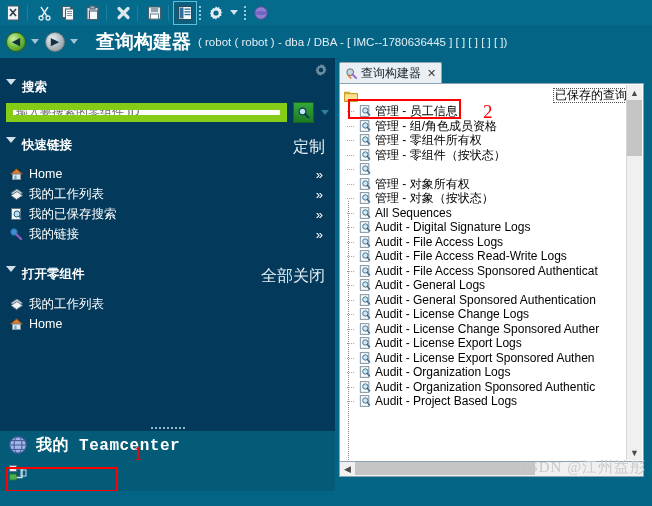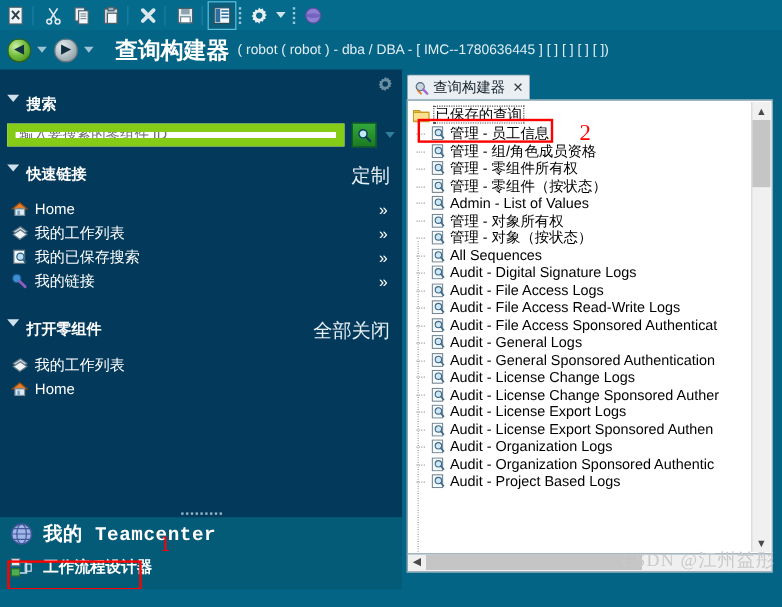--- a/index.html
+++ b/index.html
@@ -101,21 +101,21 @@
     border-radius:2px 2px 0 0;
   }
   .tab .ico{width:14px;height:14px;margin-right:3px;display:flex;align-items:center;justify-content:center;}
   .tabclose{margin-left:6px;color:#3a3a3a;font-size:11px;}
   .treebox{
     position:absolute;left:4px;top:25px;width:305px;height:379px;
     background:#ffffff;border:1px solid #8ba3b1;box-sizing:border-box;overflow:hidden;
   }
   .treescroll{position:absolute;left:0;top:0;width:289px;height:377px;overflow:hidden;}
   .trow{height:14.5px;display:flex;align-items:center;white-space:nowrap;color:#000000;font-size:12px;padding-left:3px;}
-  .trow.root{padding-left:4px;}
+  .trow.root{padding-left:4px;justify-content:space-between;}
   .tdash{width:15px;height:14px;display:flex;align-items:center;color:#9a9a9a;font-size:9px;letter-spacing:-1px;padding-left:3px;box-sizing:border-box;}
   .ticon{width:14px;height:14px;margin-right:3px;flex:0 0 14px;display:flex;align-items:center;justify-content:center;}
   .tlabel{line-height:14px;}
   .rootlabel{border:1px dotted #555;padding:0 1px;line-height:13px;background:#ffffff;}
   
   .guide{position:absolute;left:8px;top:117px;width:1px;height:260px;
     background-image:linear-gradient(#8a8a8a 1px,transparent 1px);background-size:1px 2px;}
 
   .vsb{position:absolute;right:1px;top:1px;width:15px;height:375px;background:#f0f0f0;border-left:1px solid #d6d6d6;}
   .vsb .arw{width:15px;height:15px;display:flex;align-items:center;justify-content:center;color:#4a4a4a;font-size:9px;}
@@ -359,21 +359,20 @@
 
       <div class="approw">
         <span class="ico">
           <svg width="20" height="20" viewBox="0 0 20 20">
               <rect x="1.5" y="2.5" width="7" height="6" fill="#e6edf1" stroke="#5f7583"></rect>
               <rect x="1.5" y="11" width="7" height="6" fill="#4caf50" stroke="#2c6e2f"></rect>
               <path d="M8.5 5.5h5.5v9H8.5" fill="none" stroke="#cfe0ea" stroke-width="1.4"></path>
               <rect x="13" y="7" width="5" height="6" fill="none" stroke="#cfe0ea"></rect>
             </svg>
         </span>
-        <span>工作流程设计器</span>
       </div>
 
       <div class="approw">
         <span class="ico">
           
         </span>
 
       </div>
 
     </div>
@@ -459,21 +458,20 @@
             </div>
             <div class="trow">
               <span class="tdash">····</span>
               <span class="ticon">
                 <svg width="12" height="12" viewBox="0 0 14 14">
                   <rect x="1.5" y="0.8" width="10" height="12.4" fill="#f7fafc" stroke="#6d8190"></rect>
                   <circle cx="7.4" cy="6.4" r="3.1" fill="#cfe8f7" stroke="#3f6a8a" stroke-width="1.1"></circle>
                   <path d="M9.7 8.7 L12.4 11.6" stroke="#3f6a8a" stroke-width="1.6" stroke-linecap="round"></path>
                 </svg>
               </span>
-              <span class="tlabel">Admin - List of Values</span>
             </div>
             <div class="trow">
               <span class="tdash">····</span>
               <span class="ticon">
                 <svg width="12" height="12" viewBox="0 0 14 14">
                   <rect x="1.5" y="0.8" width="10" height="12.4" fill="#f7fafc" stroke="#6d8190"></rect>
                   <circle cx="7.4" cy="6.4" r="3.1" fill="#cfe8f7" stroke="#3f6a8a" stroke-width="1.1"></circle>
                   <path d="M9.7 8.7 L12.4 11.6" stroke="#3f6a8a" stroke-width="1.6" stroke-linecap="round"></path>
                 </svg>
               </span>

